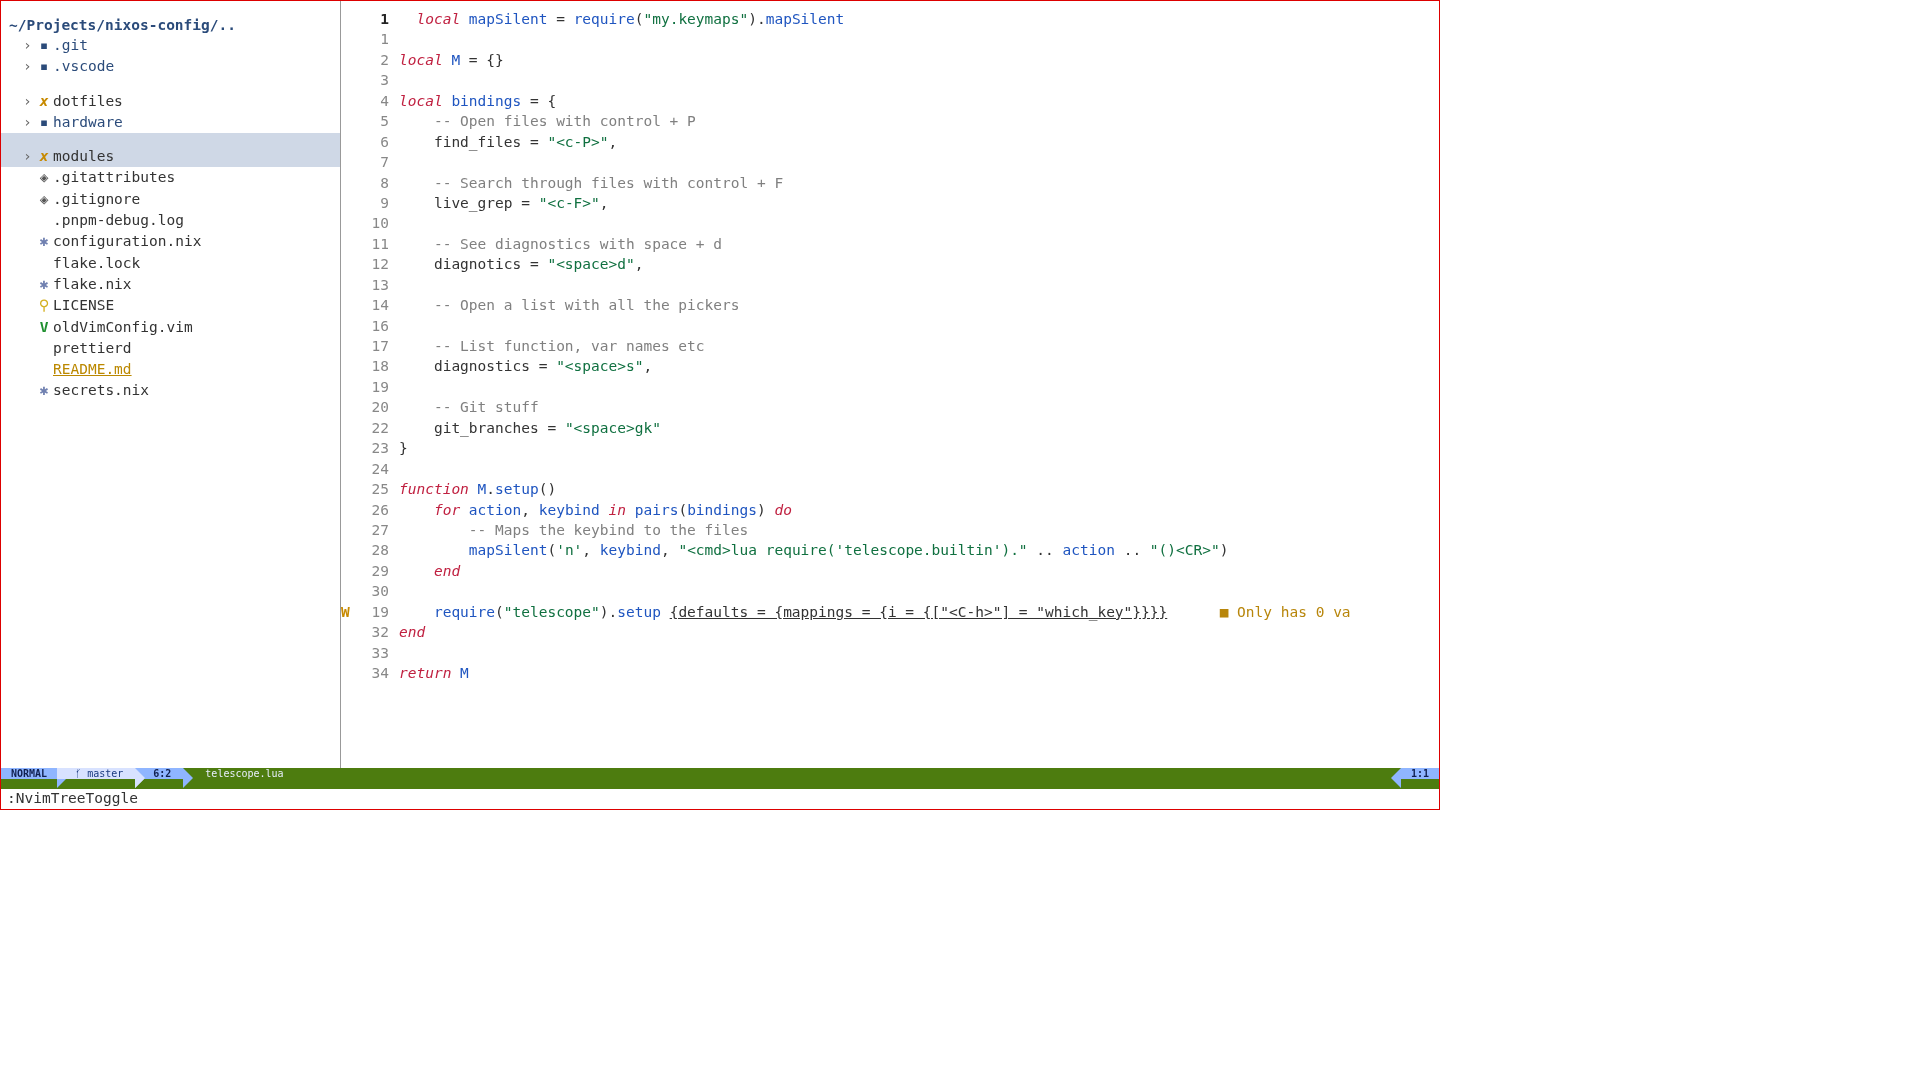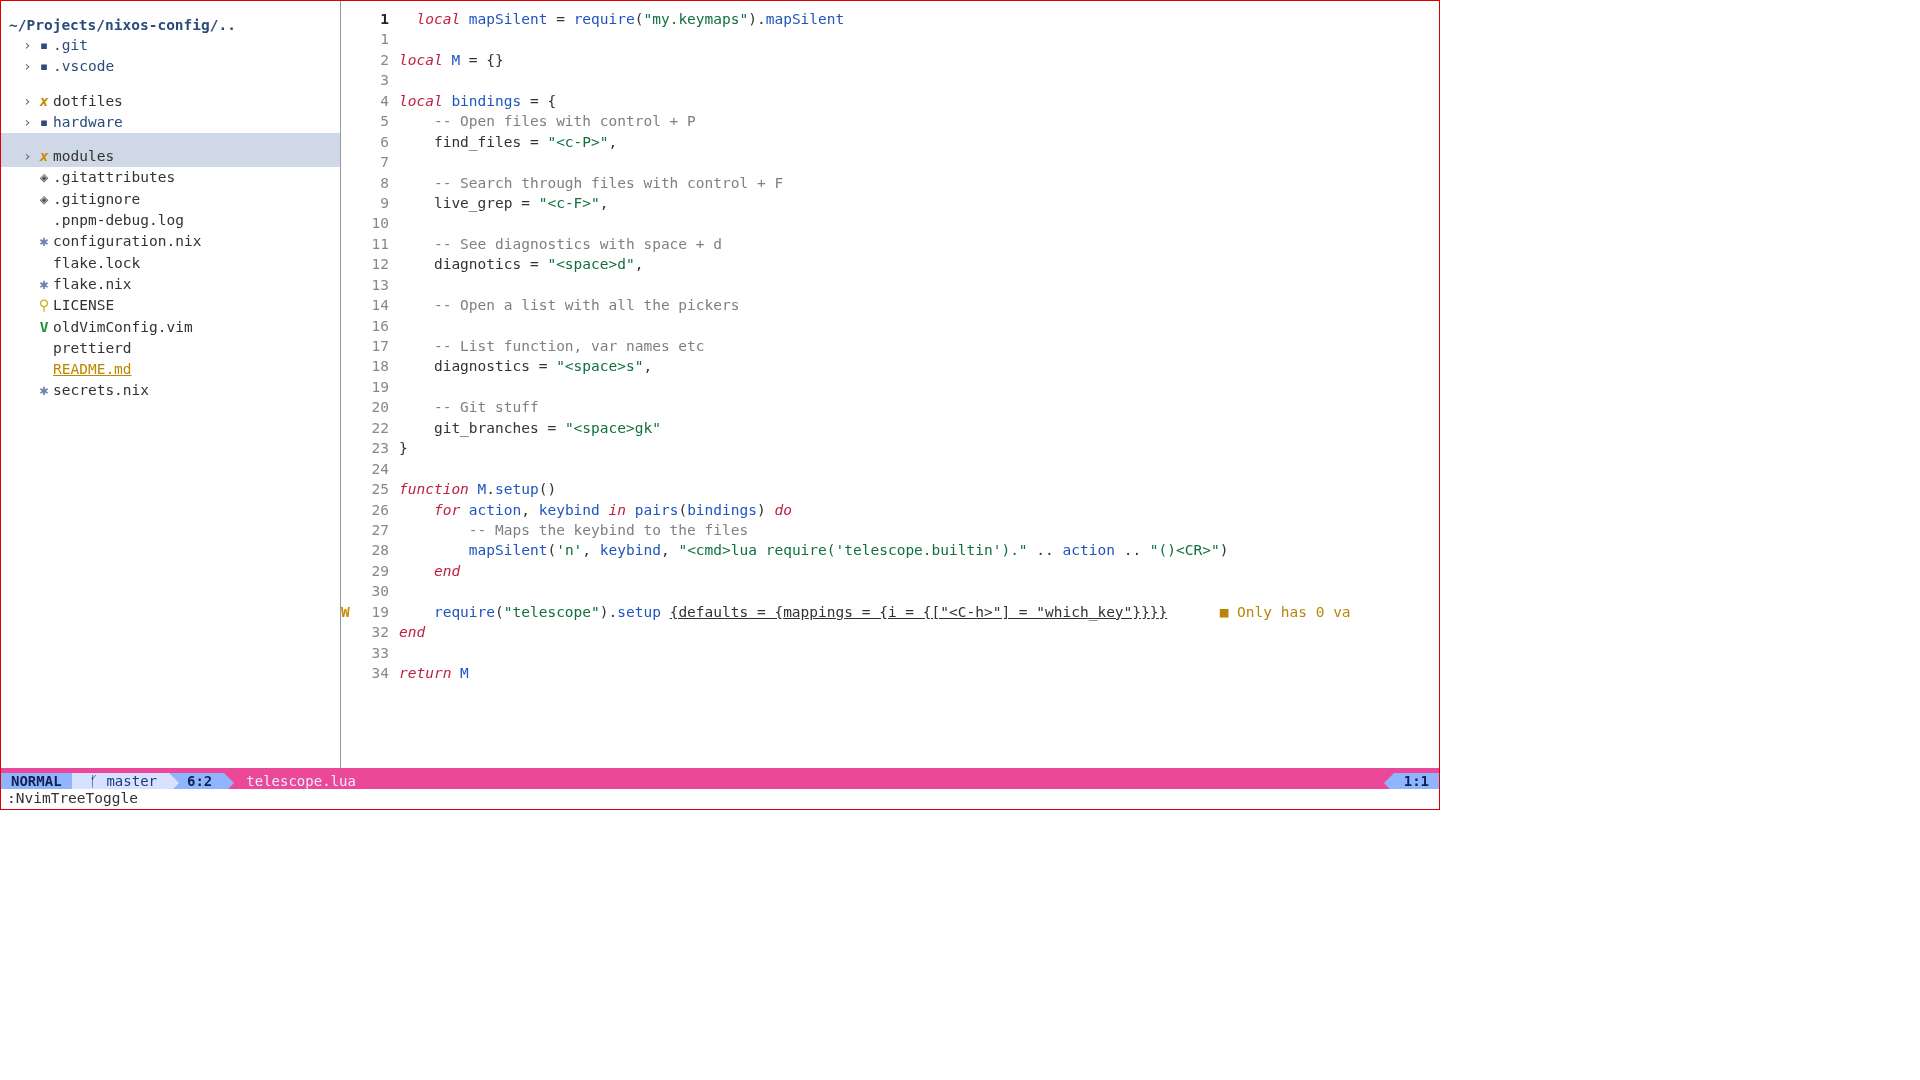--- a/index.html
+++ b/index.html
@@ -71,25 +71,25 @@
   .kw  { color: #c02040; font-style: italic; }
   .fn  { color: #1f55c0; }
   .id  { color: #1f55c0; }
   .str { color: #107040; }
   .cmt { color: #808080; }
   .punc{ color: #333; }
   .ul  { text-decoration: underline; }
 
   .status {
     height: 21px;
-    background: #ec4899;
+    background: #4d7c0f;
     color: #e8eefc;
     display: flex;
-    align-items: flex-end;
-    font-size: 14px;
+    align-items: flex-start;
+    font-size: 10px;
     overflow: hidden;
   }
   .chip-mode {
     background: #8fb5ff;
     color: #102050;
     font-weight: bold;
     padding: 0 10px;
     position: relative;
   }
   .chip-mode::after {

